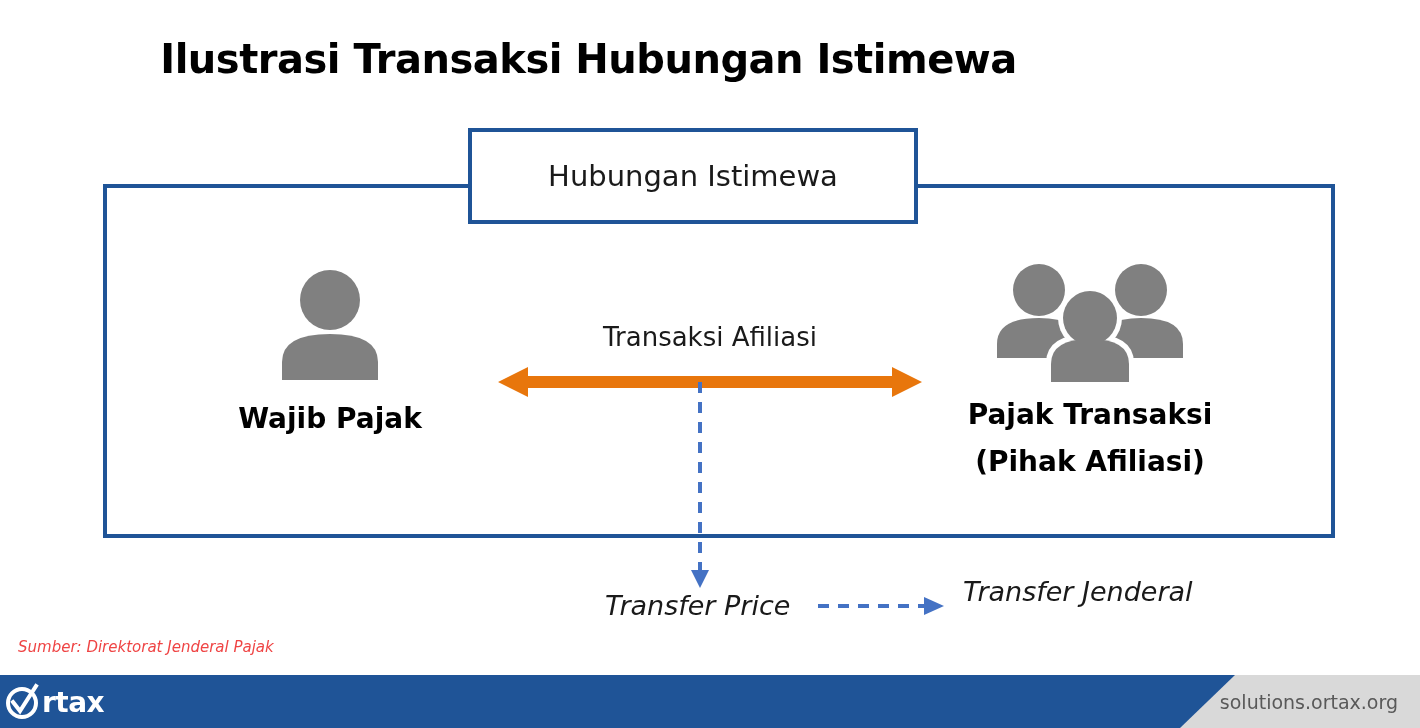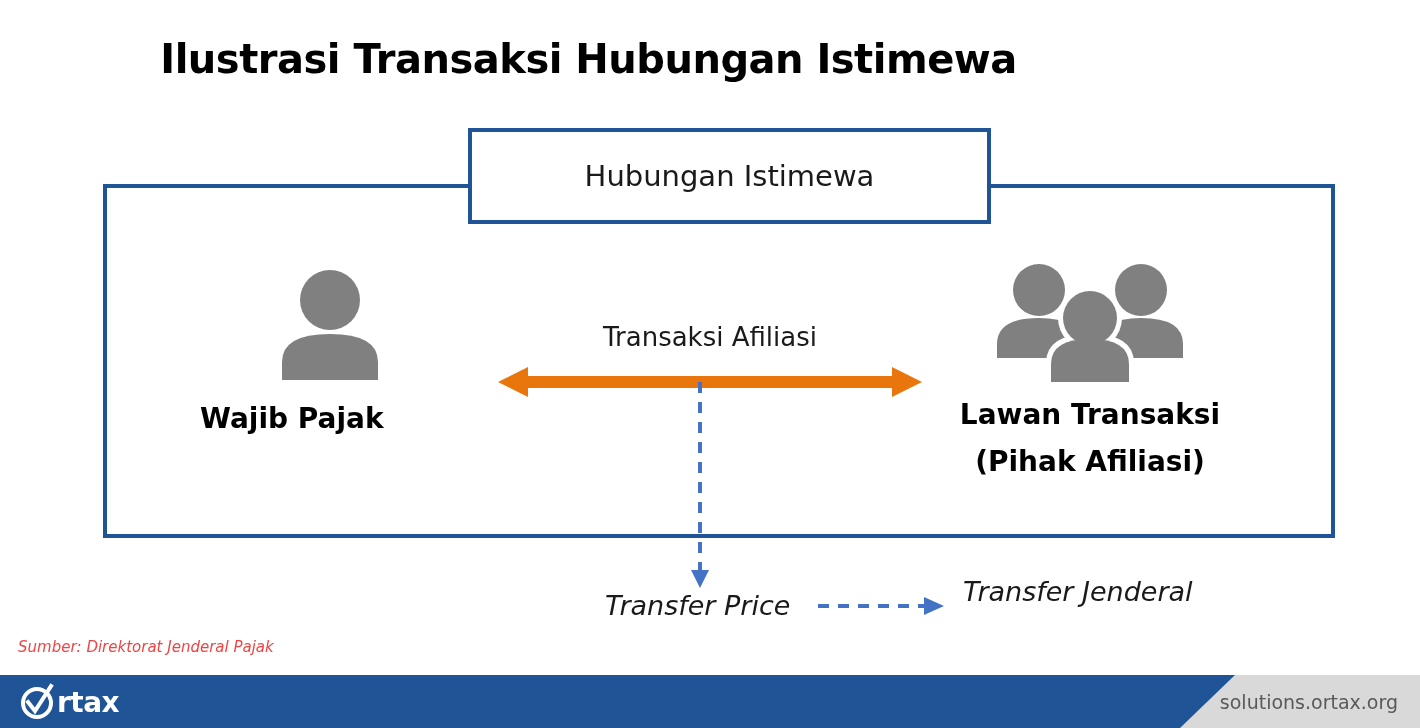--- a/index.html
+++ b/index.html
@@ -39,21 +39,21 @@
     border: 4px solid #1F5497;
     box-sizing: border-box;
     background: transparent;
   }
 
   
   .top-box {
     position: absolute;
     left: 468px;
     top: 128px;
-    width: 523px;
+    width: 450px;
     height: 96px;
     border: 4px solid #1F5497;
     box-sizing: border-box;
     background: #ffffff;
     display: flex;
     flex-direction: column;
     align-items: center;
     justify-content: center;
     line-height: 1.18;
   }
@@ -65,21 +65,21 @@
   }
 
   
   .icon-gray { fill: #808080; }
 
   .left-actor {
     position: absolute;
     left: 200px;
     top: 270px;
     width: 260px;
-    text-align: left;
+    text-align: center;
   }
   .left-actor .person-svg {
     display: block;
     margin: 0 auto;
   }
   .actor-label {
     font-family: "DejaVu Sans", "Liberation Sans", sans-serif;
     font-weight: bold;
     font-size: 28px;
     color: #000000;
@@ -186,21 +186,21 @@
     position: absolute;
     right: 22px;
     top: 16px;
     font-size: 19px;
     color: #595959;
     font-family: "DejaVu Sans", "Liberation Sans", sans-serif;
     z-index: 3;
   }
   .logo {
     position: absolute;
-    left: 18px;
+    left: 3px;
     top: 8px;
     display: flex;
     align-items: center;
     height: 38px;
     z-index: 3;
   }
   .logo-text {
     font-family: "DejaVu Sans", "Liberation Sans", sans-serif;
     font-size: 28px;
     font-weight: bold;
@@ -231,21 +231,21 @@
     <path class="icon-gray" d="M2 96 L2 82 Q2 56 44 56 Q86 56 86 82 L86 96 Z"></path>
 
     <circle class="icon-gray" cx="146" cy="28" r="26"></circle>
     <path class="icon-gray" d="M104 96 L104 82 Q104 56 146 56 Q188 56 188 82 L188 96 Z"></path>
 
     <circle fill="#ffffff" cx="95" cy="56" r="32"></circle>
     <path fill="#ffffff" d="M51 122 L51 101 Q51 72 95 72 Q139 72 139 101 L139 122 Z"></path>
     <circle class="icon-gray" cx="95" cy="56" r="27"></circle>
     <path class="icon-gray" d="M56 120 L56 102 Q56 77 95 77 Q134 77 134 102 L134 120 Z"></path>
   </svg>
-  <div class="actor-label">Lawan Transaksi</div>
+  <div class="actor-label">Pajak Transaksi</div>
   <div class="actor-label">(Pihak Afiliasi)</div>
 </div>
 
 <div class="trans-label">Transaksi Afiliasi</div>
 
 <svg class="double-arrow" width="424" height="32" viewBox="0 0 424 32">
   <path fill="#E8760C" d="M0 16 L30 1 L30 10 L394 10 L394 1 L424 16 L394 31 L394 22 L30 22 L30 31 Z"></path>
 </svg>
 
 <svg class="vert-dash" width="24" height="210" viewBox="0 0 24 210">

